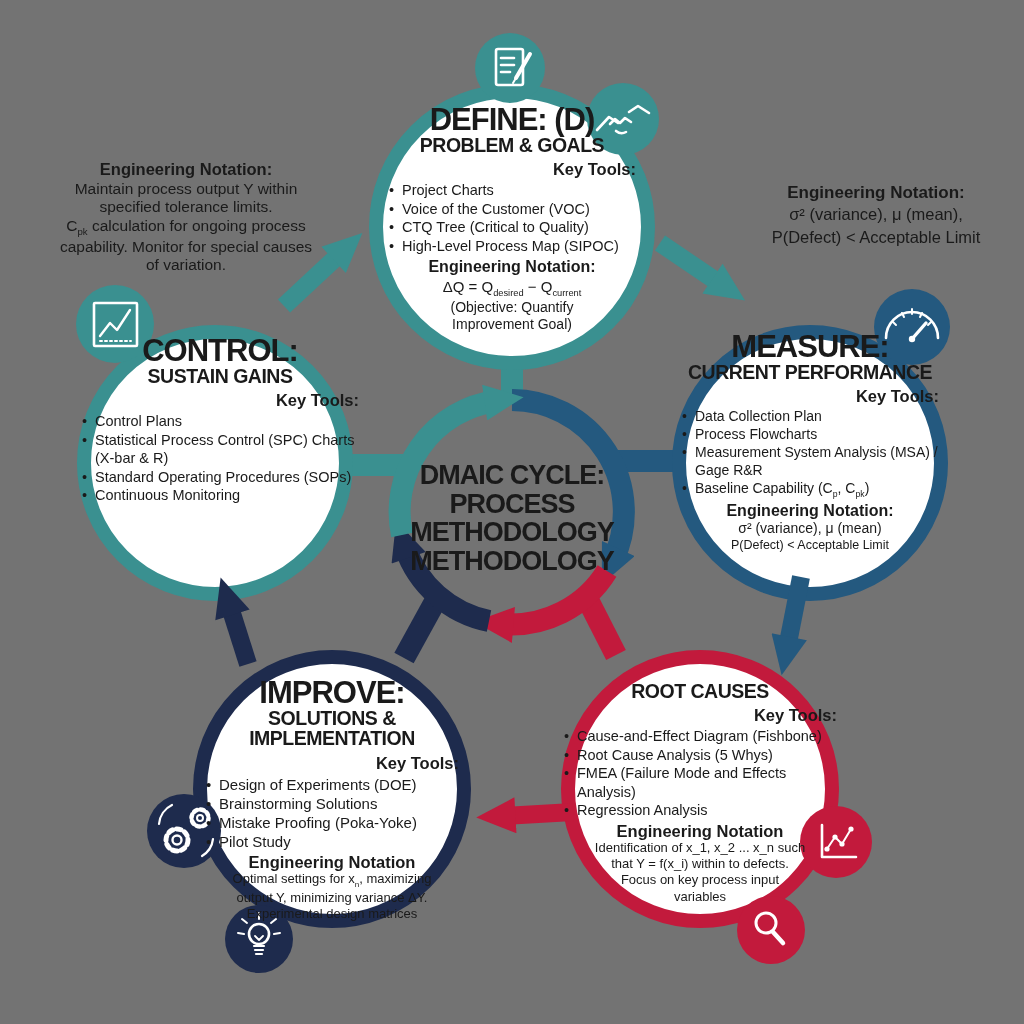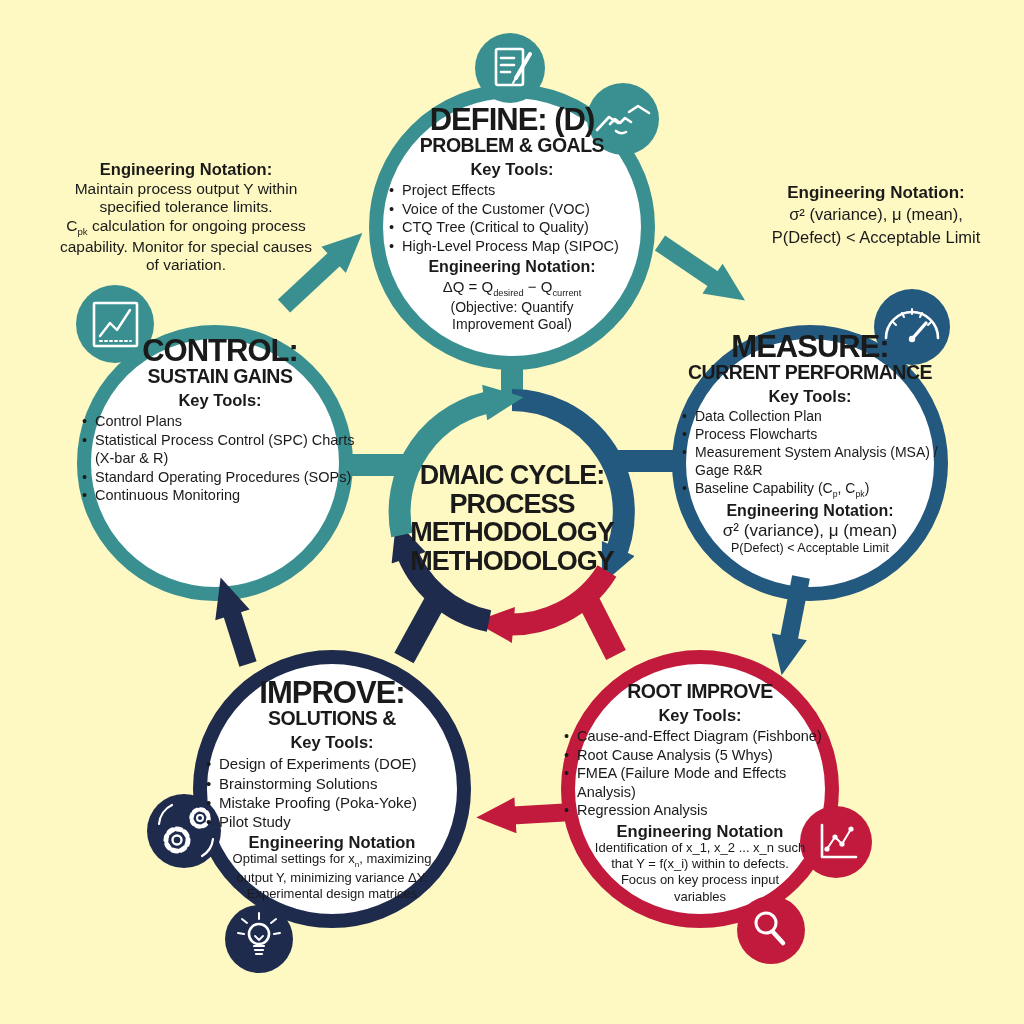--- a/index.html
+++ b/index.html
@@ -1,22 +1,22 @@
 <!DOCTYPE html>
 <html><head>
 <meta charset="utf-8">
 <style>
   html,body{margin:0;padding:0;background:#ffffff;}
-  #stage-root{position:relative;width:1024px;height:1024px;background:#fef9c3;overflow:hidden;
+  #stage-root{position:relative;width:1024px;height:1024px;background:#737373;overflow:hidden;
     font-family:"Liberation Sans","DejaVu Sans",sans-serif;color:#1a1a1a;}
   svg{position:absolute;left:0;top:0;}
   .txt{position:absolute;text-align:center;}
   .stage-title{font-weight:bold;font-size:31px;line-height:1.0;letter-spacing:-1px;}
   .stage-sub{font-weight:bold;font-size:19.5px;line-height:1.05;letter-spacing:-0.5px;}
-  .kt{font-weight:bold;font-size:16.5px;text-align:center;margin:5px auto 0;}
+  .kt{font-weight:bold;font-size:16.5px;text-align:right;margin:5px auto 0;}
   ul.tools{margin:2px auto 0;padding:0;list-style:none;text-align:left;line-height:1.27;}
   ul.tools li{padding-left:14px;position:relative;}
   ul.tools li::before{content:"\2022";position:absolute;left:1px;}
   .en-h{font-weight:bold;font-size:16px;margin-top:3px;line-height:1.1;}
   .en-h2{font-weight:bold;font-size:16.5px;margin-top:2px;line-height:1.1;}
   .en-l{font-size:13px;line-height:1.26;}
   .formula{font-size:15px;line-height:1.2;margin-top:2px;}
   sub{font-size:0.62em;}
   
   .w-define{width:248px;} .w-measure{width:258px;} .w-analyze{width:274px;}
@@ -154,21 +154,21 @@
     <circle class="ic" cx="766" cy="923" r="10" style="stroke-width:3"></circle>
     <line class="ic" x1="773" y1="932" x2="783" y2="943" style="stroke-width:4.5"></line>
   </g>
 </svg>
 
 <div class="txt" style="left:377px;top:104px;width:270px;">
   <div class="stage-title">DEFINE: (D)</div>
   <div class="stage-sub">PROBLEM &amp; GOALS</div>
   <div class="kt w-define">Key Tools:</div>
   <ul class="tools w-define f145">
-    <li>Project Effects</li>
+    <li>Project Charts</li>
     <li>Voice of the Customer (VOC)</li>
     <li>CTQ Tree (Critical to Quality)</li>
     <li>High-Level Process Map (SIPOC)</li>
   </ul>
   <div class="en-h">Engineering Notation:</div>
   <div class="formula"><span>ΔQ = Q</span><sub>desired</sub><span> − Q</span><sub>current</sub></div>
   <div class="en-l" style="font-size:14px;">(Objective: Quantify</div>
   <div class="en-l" style="font-size:14px;">Improvement Goal)</div>
 </div>
 
@@ -176,43 +176,44 @@
   <div class="stage-title">MEASURE:</div>
   <div class="stage-sub">CURRENT PERFORMANCE</div>
   <div class="kt w-measure">Key Tools:</div>
   <ul class="tools w-measure f14">
     <li>Data Collection Plan</li>
     <li>Process Flowcharts</li>
     <li>Measurement System Analysis (MSA) / Gage R&amp;R</li>
     <li><span>Baseline Capability (C</span><sub>p</sub><span>, C</span><sub>pk</sub><span>)</span></li>
   </ul>
   <div class="en-h">Engineering Notation:</div>
-  <div class="en-l" style="font-size:17px;">σ² (variance), μ (mean)</div>
+  <div class="en-l" style="font-size:14px;">σ² (variance), μ (mean)</div>
   <div class="en-l" style="font-size:12.5px;">P(Defect) &lt; Acceptable Limit</div>
 </div>
 
 <div class="txt" style="left:556px;top:681px;width:288px;">
-  <div class="stage-sub">ROOT IMPROVE</div>
+  <div class="stage-sub">ROOT CAUSES</div>
   <div class="kt w-analyze">Key Tools:</div>
   <ul class="tools w-analyze f145">
     <li>Cause-and-Effect Diagram (Fishbone)</li>
     <li>Root Cause Analysis (5 Whys)</li>
     <li>FMEA (Failure Mode and Effects Analysis)</li>
     <li>Regression Analysis</li>
   </ul>
   <div class="en-h2">Engineering Notation</div>
   <div class="en-l">Identification of x_1, x_2 ... x_n such</div>
   <div class="en-l">that Y = f(x_i) within to defects.</div>
   <div class="en-l">Focus on key process input</div>
   <div class="en-l">variables</div>
 </div>
 
 <div class="txt" style="left:196px;top:677px;width:272px;">
   <div class="stage-title">IMPROVE:</div>
   <div class="stage-sub">SOLUTIONS &amp;</div>
+  <div class="stage-sub">IMPLEMENTATION</div>
   <div class="kt w-improve">Key Tools:</div>
   <ul class="tools w-improve f15">
     <li>Design of Experiments (DOE)</li>
     <li>Brainstorming Solutions</li>
     <li>Mistake Proofing (Poka-Yoke)</li>
     <li>Pilot Study</li>
   </ul>
   <div class="en-h2">Engineering Notation</div>
   <div class="en-l"><span>Optimal settings for x</span><sub>n</sub><span>, maximizing</span></div>
   <div class="en-l">output Y, minimizing variance ΔY.</div>

